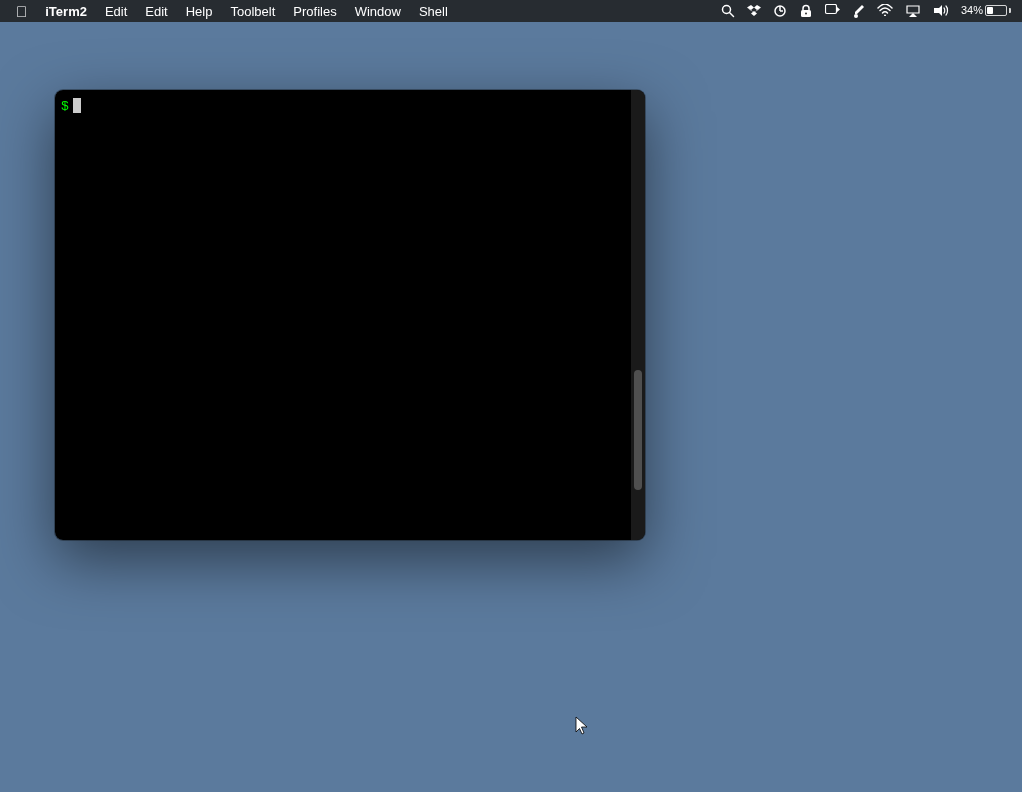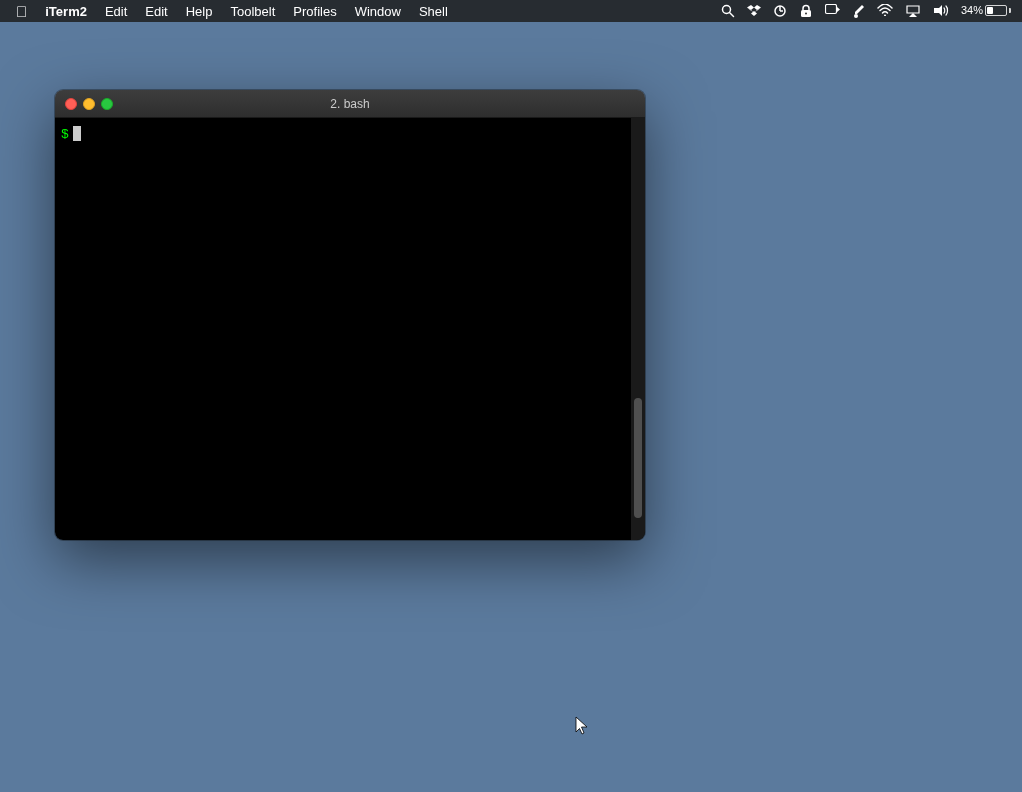--- a/index.html
+++ b/index.html
@@ -342,28 +342,20 @@
       </div>
       <div class="battery-tip"></div>
     </div>
   </div>
 </div>
 
 <div class="desktop">
 
   <div class="terminal-window">
 
-    <div class="terminal-titlebar">
-      <div class="traffic-lights">
-        <div class="traffic-light close" title="Close"></div>
-        <div class="traffic-light minimize" title="Minimize"></div>
-        <div class="traffic-light maximize" title="Maximize"></div>
-      </div>
-      <div class="terminal-title">2. bash</div>
-    </div>
 
     <div class="terminal-body">
       <div class="terminal-content">
         <div class="terminal-prompt">
           <span class="prompt-dollar">$</span>
           <span class="cursor-block"></span>
         </div>
       </div>
 
       <div class="terminal-scrollbar">

